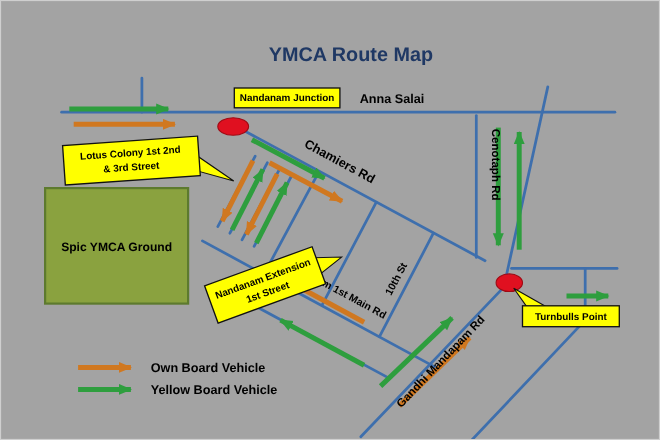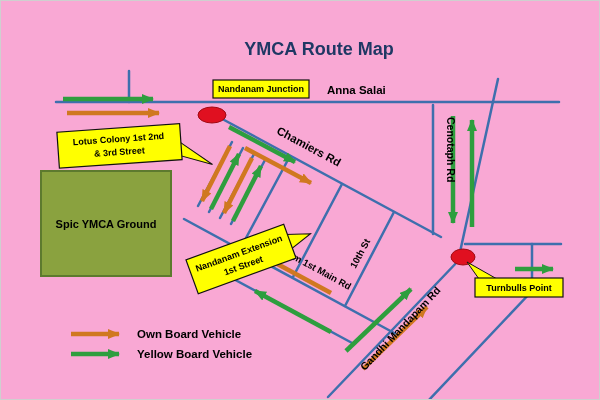--- a/index.html
+++ b/index.html
@@ -1,18 +1,18 @@
 <!DOCTYPE html>
 <html style="--road: #3e6fad; --own-board: #d07820; --yellow-board: #2e9e3e; --title-text: #1f3864; --callout-bg: #ffff00; --junction-dot: #e01020; --ground-fill: #8aa23f;"><head>
 <meta charset="utf-8">
 <style>
   html,body{margin:0;padding:0;background:#fff;}
   .stage{
     position:relative;width:600px;height:400px;box-sizing:border-box;
-    border:1px solid #cfcfcf;background:#f9a8d4;overflow:hidden;
+    border:1px solid #cfcfcf;background:#a3a3a3;overflow:hidden;
     font-family:"Liberation Sans",sans-serif;
   }
   svg{display:block;}
   .road{stroke:var(--road,#3e6fad);stroke-width:2.5;fill:none;stroke-linecap:round;}
   .arrow-o{stroke:var(--own-board,#d07820);stroke-width:4.5;fill:none;}
   .arrow-g{stroke:var(--yellow-board,#2e9e3e);stroke-width:4.5;fill:none;}
   .mo{fill:var(--own-board,#d07820);}
   .mg{fill:var(--yellow-board,#2e9e3e);}
   .title{font:bold 18px "Liberation Sans",sans-serif;fill:var(--title-text,#1f3864);text-anchor:middle;}
   .callout{fill:var(--callout-bg,#ffff00);stroke:#111;stroke-width:1.2;}

